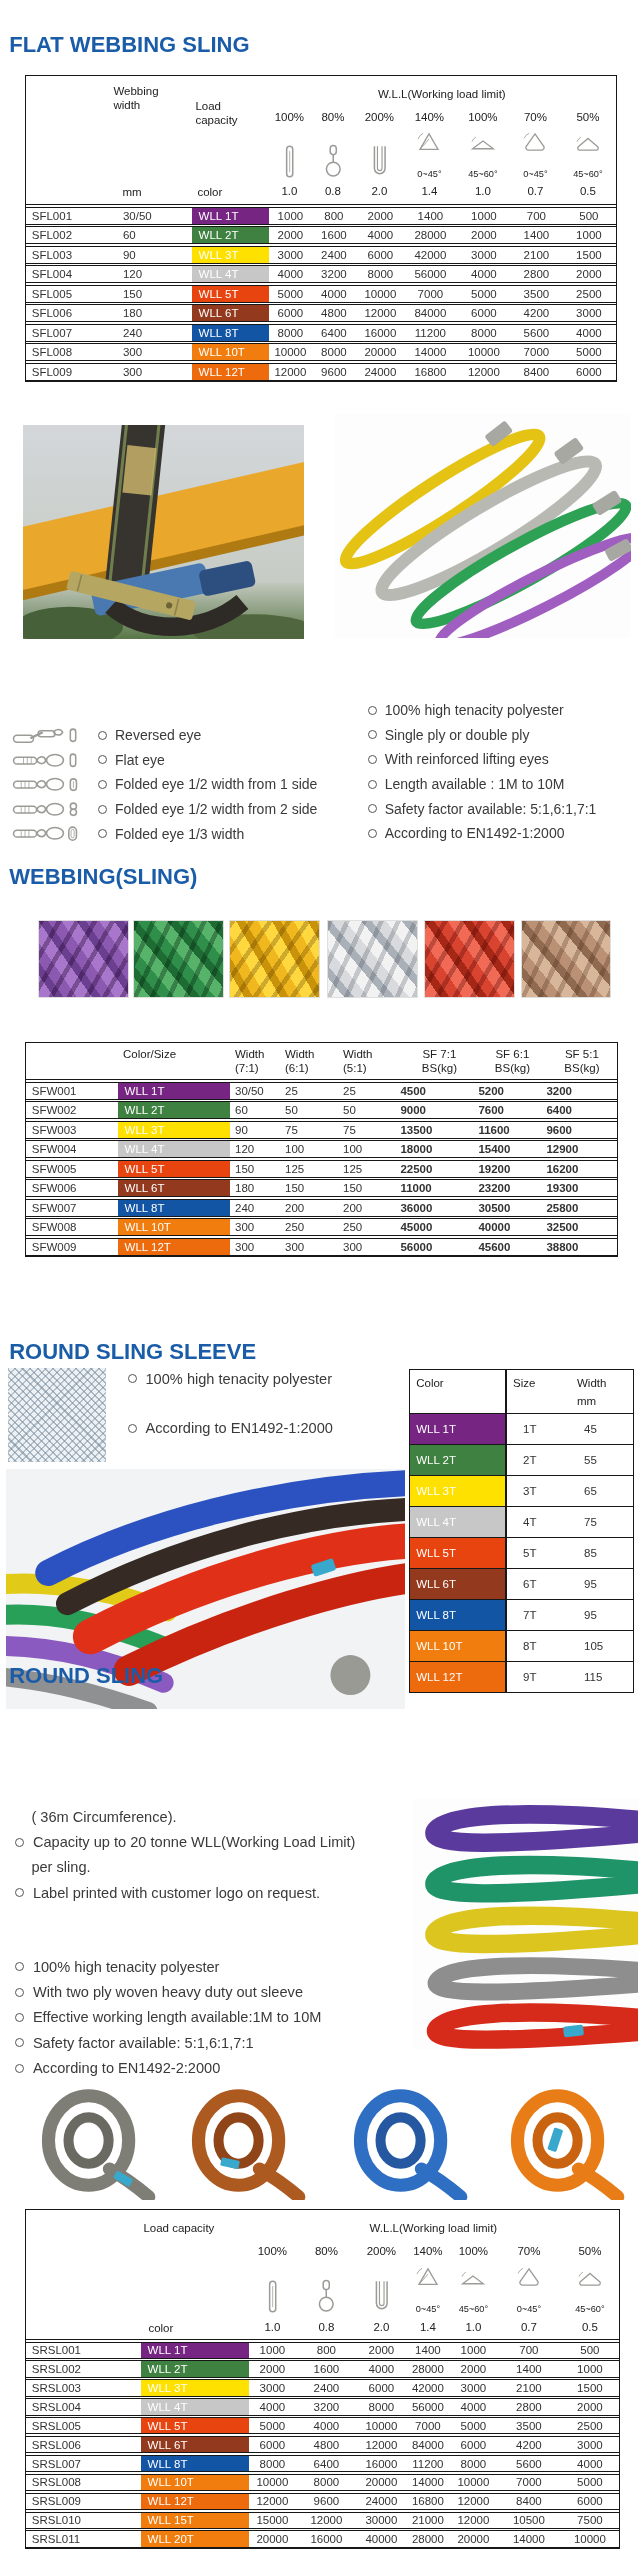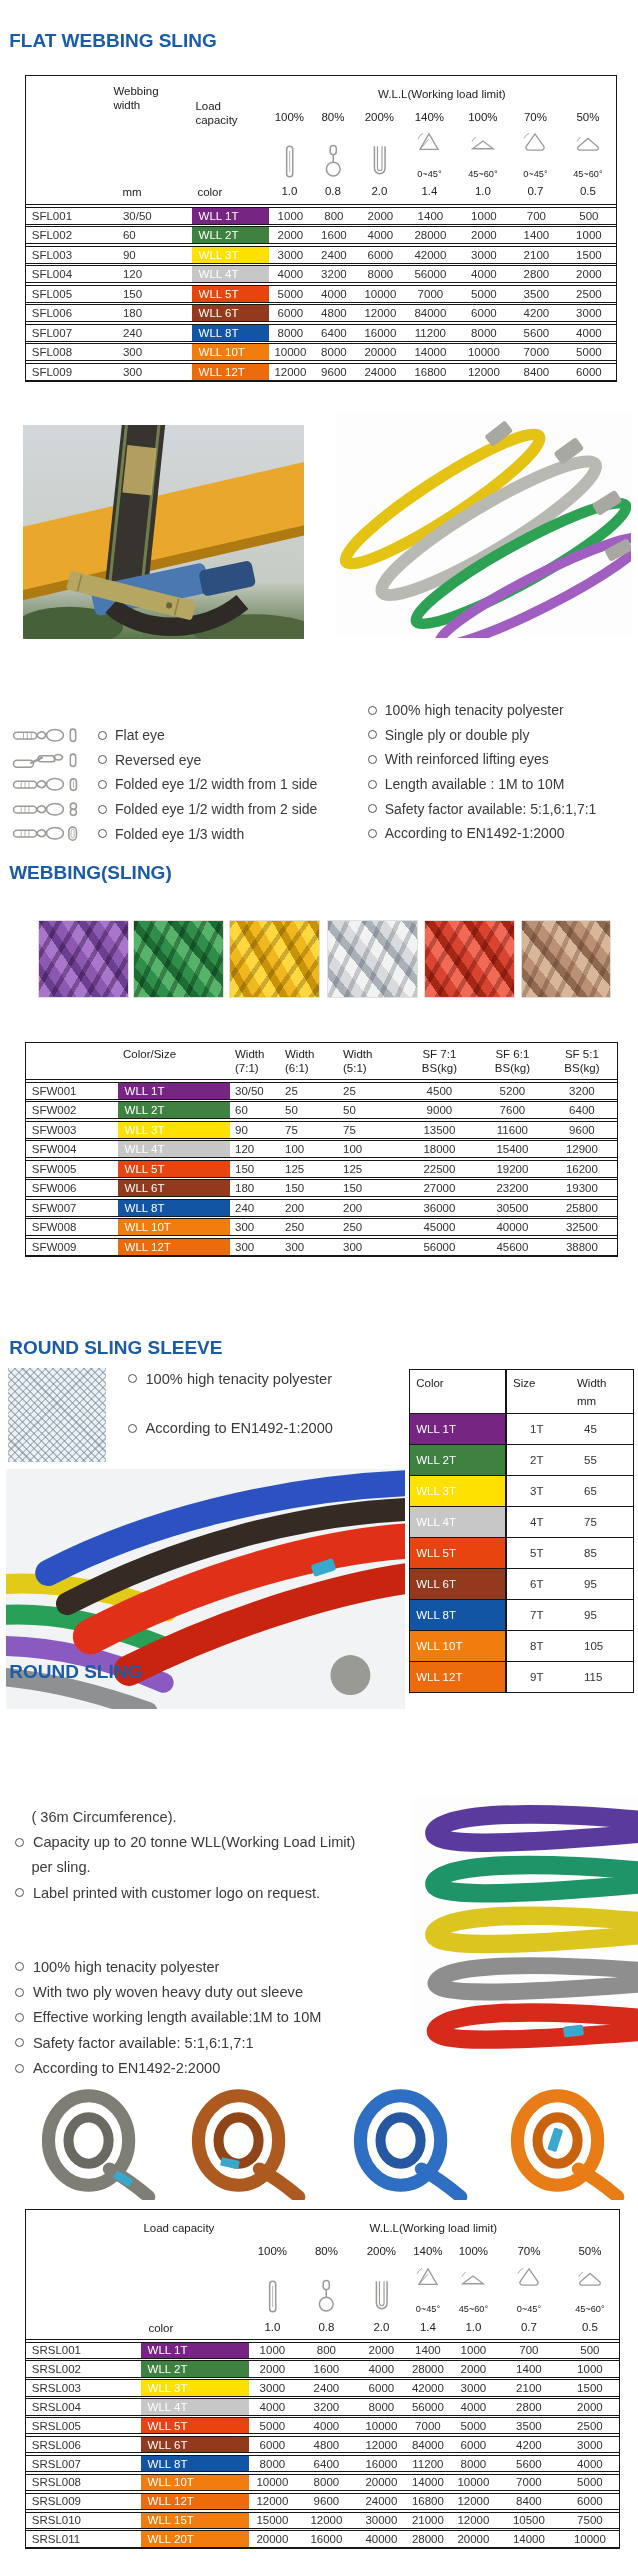--- a/index.html
+++ b/index.html
@@ -1,56 +1,56 @@
 <!DOCTYPE html>
 <html style="font-size:12.3px"><head>
 <meta charset="utf-8">
 <style>
   html,body{margin:0;padding:0;background:#fff;}
   #page{position:relative;width:638px;height:2576px;background:#fff;overflow:hidden;
         font-family:"Liberation Sans","DejaVu Sans",sans-serif;color:#333;}
   .abs{position:absolute;}
-  .sec-title{position:absolute;left:9.2px;font-size:19px;font-weight:bold;color:#1A5CA8;letter-spacing:0px;white-space:nowrap;}
+  .sec-title{position:absolute;left:9.2px;font-size:22px;font-weight:bold;color:#1A5CA8;letter-spacing:0px;white-space:nowrap;}
 
   
   .tblwrap{position:absolute;border:1.5px solid #171717;background:#fff;box-sizing:border-box;}
   .thead{position:relative;border-bottom:1.5px solid #171717;font-size:11.5px;color:#222;}
   .thead .lbl{position:absolute;white-space:pre-line;line-height:14px;}
   .rows{position:relative;}
   .row{display:grid;align-items:center;border-top:0.8px solid #171717;border-bottom:0.8px solid #171717;
        margin-top:1.5px;background:#fff;font-size:11.5px;color:#333;}
   .row .code{padding-left:5.4px;}
   .row .mm{padding-left:11.5px;}
   .row .v{text-align:center;}
   .chip{height:100%;display:flex;align-items:center;padding-left:6.2px;color:#fff;box-sizing:border-box;white-space:nowrap;}
 
   .t1 .row{grid-template-columns:85px 81px 77px 42px 45px 48px 52px 55px 50px 55px;height:16px;}
   .t1grid{display:grid;grid-template-columns:42px 45px 48px 52px 55px 50px 55px;text-align:center;}
   .t3 .row{grid-template-columns:115px 108px 46px 62px 48px 45px 46px 65px 57px;height:15.4px;}
   .t3grid{display:grid;grid-template-columns:46px 62px 48px 45px 46px 65px 57px;text-align:center;}
   .t2 .row{grid-template-columns:92px 112px 50px 58px 62px 78px 68px 71px;height:16px;}
   .t2 .wv{padding-left:4.6px;}
-  .t2 .sf{text-align:center;}
+  .t2 .sf{font-weight:bold;}
   .t2h{display:grid;grid-template-columns:92px 112px 50px 58px 62px 78px 68px 71px;padding-top:3.8px;}
   .t2h .hc{line-height:14.6px;}
   .t2h .hc div{white-space:nowrap;}
   .t2h .pl{padding-left:4.6px;}
   .t2h .ct{text-align:center;}
 
   .iconcell{display:flex;flex-direction:column;align-items:center;justify-content:flex-end;height:49px;}
   .iconcell .ang{font-size:9.2px;color:#222;margin-top:17px;}
   .icn{stroke:#9b9b97;fill:none;stroke-width:2;}
 
   
   .sleeve{position:absolute;border:1.5px solid #171717;background:#fff;box-sizing:border-box;}
   .sleeve .shead{position:relative;height:43px;border-bottom:1.5px solid #171717;font-size:11.5px;color:#222;}
   .sleeve .srow{display:grid;grid-template-columns:95px 62px 66px;height:30px;border-bottom:1.5px solid #171717;align-items:center;font-size:11.5px;}
   .sleeve .srow:last-child{border-bottom:none;}
   .sleeve .schip{height:100%;display:flex;align-items:center;padding-left:6.2px;color:#fff;box-sizing:border-box;}
-  .sleeve .sz{padding-left:25px;}
+  .sleeve .sz{padding-left:18px;}
   .sleeve .wd{padding-left:17px;}
   .sleeve .vline{position:absolute;left:95px;top:0;bottom:0;width:1.5px;background:#171717;}
 
   
   .blt{display:inline-block;width:7px;height:7px;border:1.2px solid #555;border-radius:50%;flex:none;}
   .feat-item{display:flex;align-items:center;height:24.6px;}
   .feat-item .txt{margin-left:7.7px;font-size:14px;color:#3a3a3a;white-space:nowrap;}
   .feat-icons{width:86px;display:flex;align-items:center;flex:none;}
   .rs-line{display:flex;align-items:center;height:25.4px;font-size:14.6px;color:#3a3a3a;white-space:nowrap;}
   .rs-line .blt{margin-right:8.5px;}
@@ -331,42 +331,42 @@
         <rect x="336" y="108" width="36" height="18" rx="4" transform="rotate(-32 354 117)"></rect>
         <rect x="352" y="170" width="34" height="17" rx="4" transform="rotate(-28 369 178)"></rect>
       </g>
     </svg>
   </div>
 
   <div class="abs" style="left:12.3px;top:723px;">
     <div class="feat-item">
       <span class="feat-icons">
         <svg width="66" height="18.5" class="icn" viewBox="0 0 86 24">
+            <rect x="2" y="12" width="26" height="9" rx="4.5"></rect>
+            <path d="M24,16 L40,8" stroke-width="3"></path>
+            <rect x="34" y="6" width="22" height="8" rx="4"></rect>
+            <path d="M54,8 c4,-5 10,-4 12,0 c-2,5 -9,5 -12,0"></path>
+            <rect x="76" y="4" width="7" height="16" rx="3.5"></rect>
+          </svg>
+      </span>
+      <span class="blt"></span>
+      <span class="txt">Reversed eye</span>
+    </div>
+    <div class="feat-item">
+      <span class="feat-icons">
+        <svg width="66" height="18.5" class="icn" viewBox="0 0 86 24">
             <rect x="2" y="8" width="30" height="9" rx="4.5"></rect>
             <path d="M15,8 v9 M20,8 v9 M25,8 v9" stroke-width="1"></path>
             <path d="M32,12 c4,-6 10,-6 12,0 c-2,6 -8,6 -12,0"></path>
             <ellipse cx="56" cy="12" rx="11" ry="7.5"></ellipse>
             <rect x="76" y="4" width="7" height="16" rx="3.5"></rect>
           </svg>
       </span>
       <span class="blt"></span>
       <span class="txt">Flat eye</span>
-    </div>
-    <div class="feat-item">
-      <span class="feat-icons">
-        <svg width="66" height="18.5" class="icn" viewBox="0 0 86 24">
-            <rect x="2" y="12" width="26" height="9" rx="4.5"></rect>
-            <path d="M24,16 L40,8" stroke-width="3"></path>
-            <rect x="34" y="6" width="22" height="8" rx="4"></rect>
-            <path d="M54,8 c4,-5 10,-4 12,0 c-2,5 -9,5 -12,0"></path>
-            <rect x="76" y="4" width="7" height="16" rx="3.5"></rect>
-          </svg>
-      </span>
-      <span class="blt"></span>
-      <span class="txt">Reversed eye</span>
     </div>
     <div class="feat-item">
       <span class="feat-icons">
         <svg width="66" height="18.5" class="icn" viewBox="0 0 86 24">
             <rect x="2" y="8" width="30" height="9" rx="4.5"></rect>
             <path d="M12,8 v9 M17,8 v9 M22,8 v9" stroke-width="1"></path>
             <path d="M32,12 c4,-6 10,-6 12,0 c-2,6 -8,6 -12,0"></path>
             <ellipse cx="56" cy="12" rx="11" ry="7.5"></ellipse>
             <rect x="76" y="5" width="8" height="15" rx="4"></rect>
             <line x1="80" y1="8" x2="80" y2="17" stroke-width="1"></line>
@@ -530,21 +530,21 @@
           <span class="sf">19200</span>
           <span class="sf">16200</span>
         </div>
 
         <div class="row">
           <span class="code">SFW006</span>
           <span class="chip" style="background: rgb(147, 57, 30);">WLL 6T</span>
           <span class="wv">180</span>
           <span class="wv">150</span>
           <span class="wv">150</span>
-          <span class="sf">27000</span>
+          <span class="sf">11000</span>
           <span class="sf">23200</span>
           <span class="sf">19300</span>
         </div>
 
         <div class="row">
           <span class="code">SFW007</span>
           <span class="chip" style="background: rgb(18, 85, 165);">WLL 8T</span>
           <span class="wv">240</span>
           <span class="wv">200</span>
           <span class="wv">200</span>

